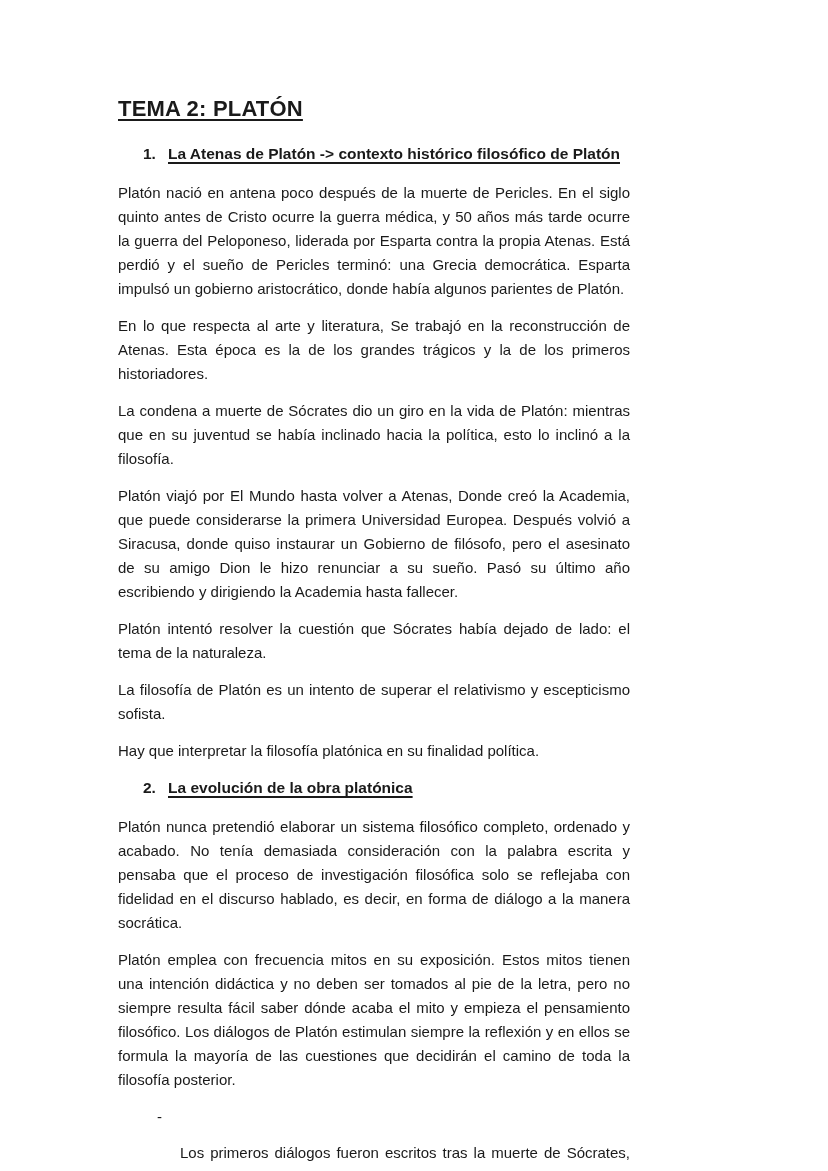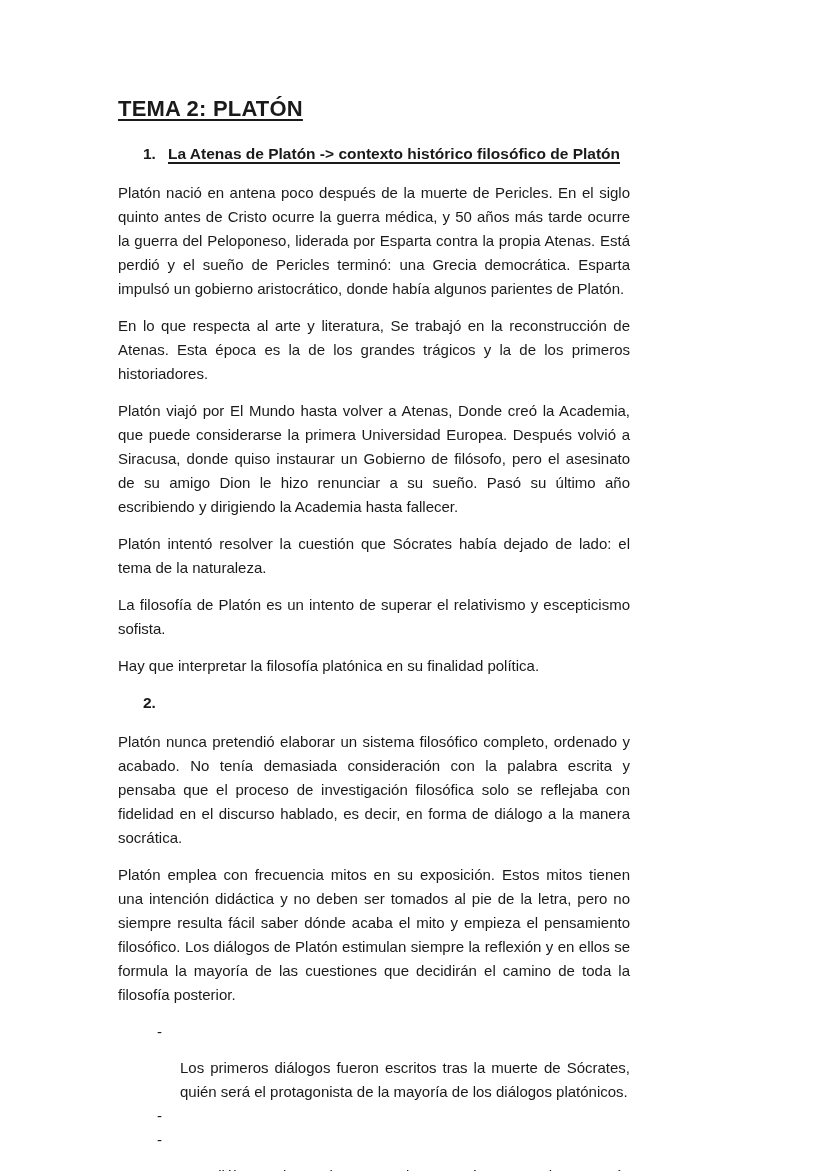--- a/index.html
+++ b/index.html
@@ -85,27 +85,29 @@
 
   <h1 class="doc-title">TEMA 2: PLATÓN</h1>
 
   <div class="section-heading">
     <span class="heading-number">1.</span>
     <span class="heading-text">La Atenas de Platón -&gt; contexto histórico filosófico de Platón</span>
   </div>
 
   <p class="doc-paragraph">Platón nació en antena poco después de la muerte de Pericles. En el siglo quinto antes de Cristo ocurre la guerra médica, y 50 años más tarde ocurre la guerra del Peloponeso, liderada por Esparta contra la propia Atenas. Está perdió y el sueño de Pericles terminó: una Grecia democrática.  Esparta impulsó un gobierno aristocrático, donde había algunos parientes de Platón.</p>
   <p class="doc-paragraph">En lo que respecta al arte y literatura, Se trabajó en la reconstrucción de Atenas. Esta época es la de los grandes trágicos y la de los primeros historiadores.</p>
+  <p class="doc-paragraph">La condena a muerte de Sócrates dio un giro en la vida de Platón: mientras que en su juventud se había inclinado hacia la política, esto lo inclinó a la filosofía.</p>
   <p class="doc-paragraph">Platón viajó por El Mundo hasta volver a Atenas, Donde creó la Academia, que puede considerarse la primera Universidad Europea.  Después volvió a Siracusa, donde quiso instaurar un Gobierno de filósofo, pero el asesinato de su amigo Dion le hizo renunciar a su sueño.  Pasó su último año escribiendo y dirigiendo la Academia hasta fallecer.</p>
   <p class="doc-paragraph">Platón intentó resolver la cuestión que Sócrates había dejado de lado: el tema de la naturaleza.</p>
   <p class="doc-paragraph">La filosofía de Platón es un intento de superar el relativismo y escepticismo sofista.</p>
   <p class="doc-paragraph">Hay que interpretar la filosofía platónica en su finalidad política.</p>
 
   <div class="section-heading">
     <span class="heading-number">2.</span>
+    <span class="heading-text">La evolución de la obra platónica</span>
   </div>
 
   <p class="doc-paragraph">Platón nunca pretendió elaborar un sistema filosófico completo, ordenado y acabado. No tenía demasiada consideración con la palabra escrita y pensaba que el proceso de investigación filosófica solo se reflejaba con fidelidad en el discurso hablado, es decir, en forma de diálogo a la manera socrática.</p>
   <p class="doc-paragraph">Platón emplea con frecuencia mitos en su exposición. Estos mitos tienen una intención didáctica y no deben ser tomados al pie de la letra, pero no siempre resulta fácil saber dónde acaba el mito y empieza el pensamiento filosófico. Los diálogos de Platón estimulan siempre la reflexión y en ellos se formula la mayoría de las cuestiones que decidirán el camino de toda la filosofía posterior.</p>
 
   <div class="bullet-list">
     <div class="bullet-item">
       <span class="dash-marker">-</span>
       <span class="bullet-text">Los primeros diálogos fueron escritos tras la muerte de Sócrates, quién será el protagonista de la mayoría de los diálogos platónicos.</span>
     </div>

